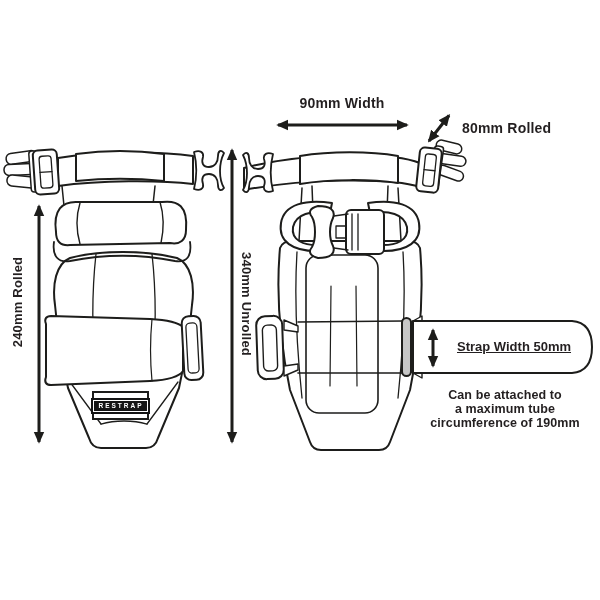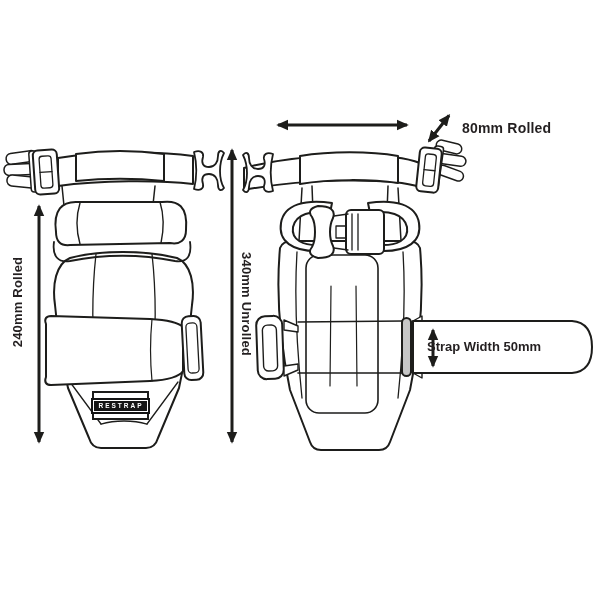--- a/index.html
+++ b/index.html
@@ -169,29 +169,33 @@
 
     <g stroke="#1d1d1b" stroke-width="3" fill="none">
       <path d="M39,206 L39,442" marker-start="url(#ah)" marker-end="url(#ah)"></path>
       <path d="M232,150 L232,442" marker-start="url(#ah)" marker-end="url(#ah)"></path>
       <path d="M278,125 L407,125" marker-start="url(#ah)" marker-end="url(#ah)"></path>
       <path d="M429,141 L449,115.5" marker-start="url(#ah)" marker-end="url(#ah)"></path>
       <path d="M433,330 L433,366" marker-start="url(#ah)" marker-end="url(#ah)"></path>
     </g>
   </svg>
 
+  <div class="dim-label center" style="left:282px;top:95px;width:120px;">90mm Width</div>
 
   <div class="dim-label" style="left:462px;top:120px;">80mm Rolled</div>
 
   <div class="v-label ccw" style="left:-37px;top:294px;width:110px;">240mm Rolled</div>
 
   <div class="v-label cw" style="left:186px;top:296px;width:120px;">340mm Unrolled</div>
 
-  <div class="strap-label" style="left:427px;top:340px;">Strap Width 50mm</div>
-
+  <div class="strap-label" style="left:457px;top:340px;text-decoration:underline;">Strap Width 50mm</div>
+
+  <div class="note-label" style="left:420px;top:388px;width:170px;">Can be attached to
+a maximum tube
+circumference of 190mm</div>
 
   <div class="restrap-outer">
     <div class="restrap-black">
       <div class="restrap-keyline">RESTRAP</div>
     </div>
   </div>
 
 </div>
 
 </body></html>

